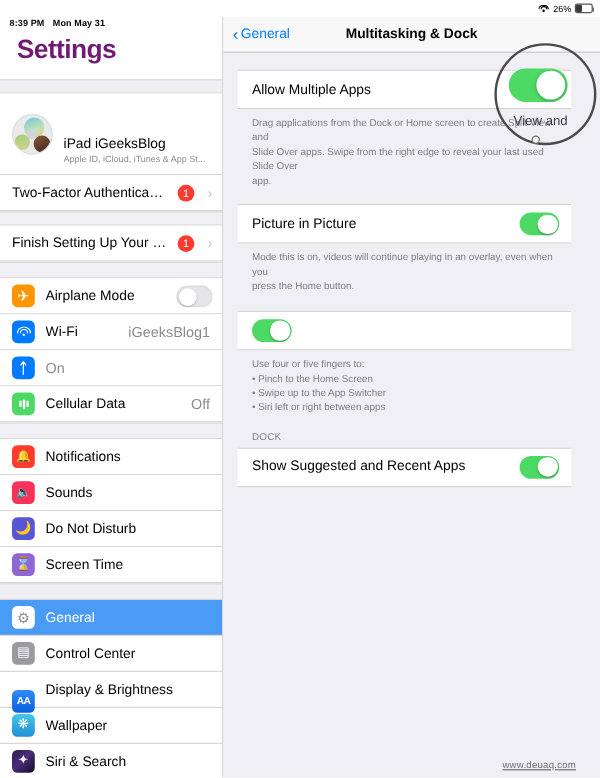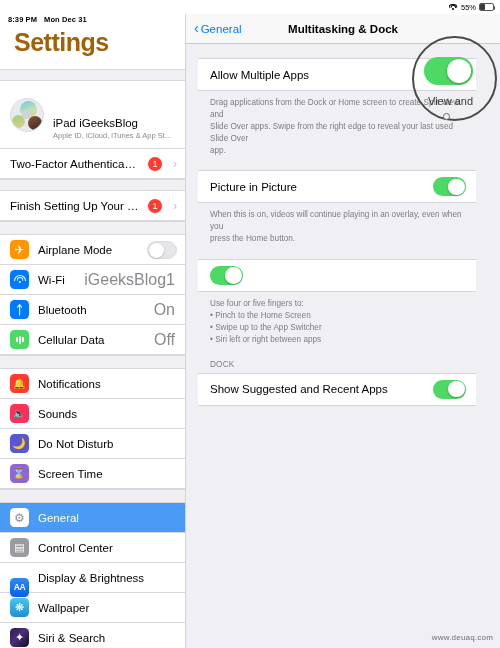--- a/index.html
+++ b/index.html
@@ -33,22 +33,22 @@
 
   
   .split{ display:flex; height:634px; }
 
   
   .sidebar{
     width:186px; background:#ffffff; border-right:1px solid #d3d3d6;
     overflow:hidden; position:relative;
   }
   .settings-title{
-    font-size:25px; font-weight:bold; letter-spacing:-.5px;
-    padding:14px 0 12px 14px; color:#a16207;
+    font-size:22px; font-weight:bold; letter-spacing:-.5px;
+    padding:14px 0 12px 14px; color:#701a75;
   }
   .sb-gap{ height:12px; background:#efeff4; border-top:1px solid #d8d8dc; border-bottom:1px solid #d8d8dc;}
   .sb-gap.tall{ height:14px; }
 
   .acct-row{ display:flex; align-items:center; padding:8px 10px 8px 10px; gap:9px; background:#fff;
              border-bottom:1px solid #d8d8dc;}
   .avatar{
     width:34px; height:34px; border-radius:50%; flex:0 0 34px; position:relative; overflow:hidden;
     background:#e9eaec; border:1px solid #dcdde0;
   }
@@ -63,21 +63,21 @@
   .acct-txt{ min-width:0;margin-top:28px; }
   .acct-name{ font-size:11.5px; color:#000; margin-bottom:2px; }
   .acct-sub{ font-size:7.5px; color:#8a8a8e; white-space:nowrap; overflow:hidden; text-overflow:ellipsis; }
 
   .srow{
     display:flex; align-items:center; height:30px; padding:0 8px 0 10px;
     background:#fff; border-bottom:1px solid #d8d8dc; font-size:11.5px; color:#000; gap:9px;
   }
   .srow:last-child{ border-bottom:1px solid #d8d8dc; }
   .srow .lbl{ flex:1; white-space:nowrap; overflow:hidden; text-overflow:ellipsis; }
-  .srow .val{ font-size:16px; color:#8a8a8e; margin-right:2px; }
+  .srow .val{ font-size:12px; color:#8a8a8e; margin-right:2px; }
   .badge{
     width:14px;height:14px;border-radius:50%;background:#ff3b30;color:#fff;
     font-size:9px; display:flex;align-items:center;justify-content:center; font-weight:500;
   }
   .chev{ color:#c4c4c7; font-size:12px; line-height:1; margin-left:2px; }
 
   
   .ic{ width:19px;height:19px;border-radius:4.5px;flex:0 0 19px;
        display:flex;align-items:center;justify-content:center;color:#fff;font-size:11px;line-height:1;
        position:relative; }
@@ -149,22 +149,22 @@
     position:absolute; left:428px; top:95px; font-size:11px; color:#3a3a3a; z-index:31;
     white-space:nowrap;
   }
   .mag-notch{
     position:absolute; left:443px; top:113px; width:7px;height:7px;border-radius:50%;
     border:1px solid #6a6a6a; background:#f2f2f2; z-index:32;
   }
 
   
   .wm{
-    position:absolute; right:7px; bottom:6px; font-size:8px; color:#6e6e73;
-    letter-spacing:.2px; z-index:40; font-family:"Liberation Sans", sans-serif;
+    position:absolute; right:20px; bottom:6px; font-size:8px; color:#6e6e73;
+    letter-spacing:.2px; z-index:40; font-family:"Liberation Sans", sans-serif;text-decoration:underline;
   }
 
   
   .g-plane{ font-size:12px; }
   .wifi-g{ width:12px;height:9px; position:relative; }
   .wifi-g i{ position:absolute; left:50%; transform:translateX(-50%);
     border:1.3px solid #fff; border-bottom:none; border-radius:50% 50% 0 0 / 100% 100% 0 0;}
   .wifi-g i:nth-child(1){ width:12px;height:6px;top:0;}
   .wifi-g i:nth-child(2){ width:7px;height:3.6px;top:2.4px;}
   .wifi-g i:nth-child(3){ width:2.4px;height:2.4px;top:5.6px;background:#fff;border:none;border-radius:50%;}
@@ -181,29 +181,29 @@
   .flower{ font-size:11px; }
   .fp{ font-size:11px; }
   .gear{ font-size:12px; }
 </style>
 </head>
 <body>
 
 <div class="statusbar">
   <div class="sb-left">
     <span>8:39 PM</span>
-    <span>Mon Dec 31</span>
+    <span>Mon May 31</span>
   </div>
   <div class="sb-right">
     <span class="wifi-ic">
         <i></i>
         <i></i>
         <i></i>
       </span>
-    <span>55%</span>
+    <span>26%</span>
     <span class="batt">
         <span></span>
       </span>
   </div>
 </div>
 
 <div class="split">
 
   <div class="sidebar">
 
@@ -251,21 +251,20 @@
             <i></i>
             <i></i>
             <i></i>
           </span>
       </span>
       <span class="lbl">Wi-Fi</span>
       <span class="val">iGeeksBlog1</span>
     </div>
     <div class="srow">
       <span class="ic blue bt-g">ᛏ</span>
-      <span class="lbl">Bluetooth</span>
       <span class="val">On</span>
     </div>
     <div class="srow">
       <span class="ic green">
         <span class="cell-g">
             <b></b>
             <b></b>
             <b></b>
           </span>
       </span>
@@ -347,21 +346,21 @@
 
       <div class="gap"></div>
 
       <div class="card">
         <div class="crow">
           <span class="clbl">Picture in Picture</span>
           <span class="toggle"></span>
         </div>
       </div>
       <div class="note">
-        <span class="bl">When this is on, videos will continue playing in an overlay, even when you</span>
+        <span class="bl">Mode this is on, videos will continue playing in an overlay, even when you</span>
         <span class="bl">press the Home button.</span>
       </div>
 
       <div class="gap"></div>
 
       <div class="card">
         <div class="crow">
           <span class="toggle"></span>
         </div>
       </div>

